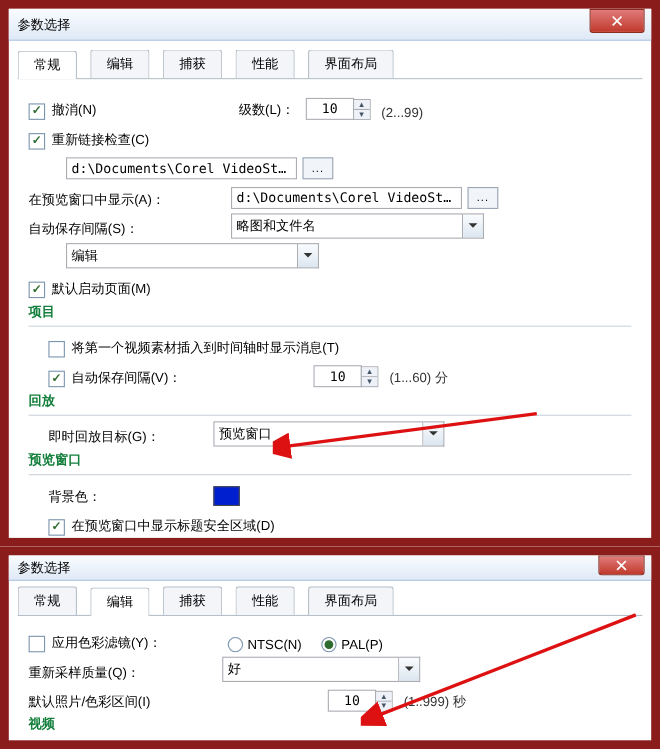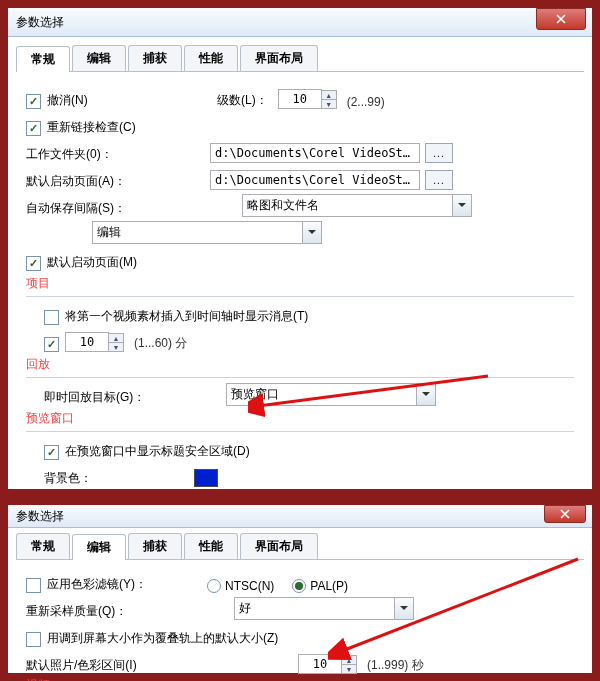--- a/index.html
+++ b/index.html
@@ -2,40 +2,40 @@
 <html><head>
 <meta charset="utf-8">
 <style>
 body { margin: 0; font-family: "Microsoft YaHei", Tahoma, sans-serif; font-size: 12px; background: #8a1c1c; width: 600px; height: 681px; position: relative; }
 .panel { background: #fff; border: 8px solid #8a1c1c; box-sizing: border-box; }
 .titlebar { height: 28px; background: linear-gradient(#f9fcfe, #dfe9f6); border-bottom: 1px solid #a6bde0; display: flex; align-items: center; padding: 0 4px 0 8px; position: relative; text-align: center; }
 .titlebar .title { font-size: 12px; color: #000; }
 .closebtn { width: 48px; height: 20px; background: linear-gradient(#e07b7b, #c1392b); border: 1px solid #8b2b20; border-radius: 0 0 3px 3px; position: absolute; right: 6px; top: 0; display: flex; align-items: center; justify-content: center; }
 .closebtn svg { width: 10px; height: 10px; }
 .tabs { display: flex; margin: 8px 8px 0 8px; border-bottom: 1px solid #b7c0c9; }
-.tab { padding: 4px 14px; border: 1px solid #b7c0c9; border-bottom: none; background: #f3f5f8; margin-right: 2px; border-radius: 3px 3px 0 0; font-weight: bold; }
+.tab { padding: 4px 14px; border: 1px solid #b7c0c9; border-bottom: none; background: #f3f5f8; margin-right: 12px; border-radius: 3px 3px 0 0; }
 .tab.active { background: #fff; position: relative; top: 1px; }
 .tabbody { padding: 10px 18px 12px 18px; }
 .row { display: flex; align-items: flex-end; min-height: 24px; margin: 3px 0; }
 .label { width: 150px; }
 .cb { width: 13px; height: 13px; border: 1px solid #7a94ad; background: #fff; display: inline-flex; align-items: center; justify-content: center; margin-right: 6px; flex-shrink: 0; }
 .cb.checked::after { content: "✓"; color: #2e6b2e; font-size: 11px; line-height: 1; font-weight: bold; }
 .radio { width: 12px; height: 12px; border: 1px solid #7a94ad; border-radius: 50%; display: inline-block; margin-right: 4px; position: relative; }
 .radio.checked::after { content: ""; position: absolute; inset: 2px; background: #2e6b2e; border-radius: 50%; }
 .textfield { border: 1px solid #abadb3; padding: 2px 4px; font-size: 12px; font-family: Consolas, monospace; background: #fff; text-overflow: ellipsis; white-space: nowrap; overflow: hidden; }
 .spin { width: 34px; text-align: center; }
 .spinbtns { display: inline-flex; flex-direction: column; border: 1px solid #abadb3; margin-left: -1px; }
 .spinbtns span { width: 14px; height: 8px; background: #eef2f8; display: flex; align-items: center; justify-content: center; font-size: 7px; line-height: 1; color: #456; }
 .spinbtns span:first-child { border-bottom: 1px solid #abadb3; }
 .browsebtn { width: 26px; height: 18px; border: 1px solid #9aa6b3; background: #f1f4f8; display: flex; align-items: center; justify-content: center; margin-left: 5px; font-size: 10px; letter-spacing: 1px; }
-.combo { display: flex; margin-left: 32px; }
+.combo { display: flex; }
 .combo .textfield { flex: 1; }
 .combo .drop { width: 18px; border: 1px solid #abadb3; border-left: none; background: linear-gradient(#fafcfe, #dce6f0); display: flex; align-items: center; justify-content: center; }
 .combo .drop::after { content: ""; border: 4px solid transparent; border-top-color: #333; margin-top: 3px; }
-.sectionhdr { color: #ef4444; margin: 4px 0; }
+.sectionhdr { color: #15803d; margin: 4px 0; font-weight: bold; }
 .indent { margin-left: 18px; }
 .swatch { width: 22px; height: 16px; background: #0020d0; border: 1px solid #4a4a4a; display: inline-block; }
 .arrow { position: absolute; pointer-events: none; }
 .divider { height: 1px; background: #ccd3dc; margin: 4px 0; }
 .range-txt { margin-left: 10px; color: #333; }
 </style>
 </head>
 <body>
 
 <div class="panel" style="position:absolute; left:0; top:0; width:600px; height:497px;">
@@ -65,27 +65,26 @@
           <span>▲</span>
           <span>▼</span>
         </span>
       <span class="range-txt">(2...99)</span>
     </div>
     <div class="row">
       <span class="cb checked"></span>
       <span>重新链接检查(C)</span>
     </div>
     <div class="row">
-      <span class="label">工作文件夹(0)：</span>
       <span style="width:34px"></span>
       <span class="textfield" style="width:200px">d:\Documents\Corel VideoStu…</span>
       <span class="browsebtn">...</span>
     </div>
     <div class="row">
-      <span class="label">默认启动页面(A)：</span>
+      <span class="label">在预览窗口中显示(A)：</span>
       <span style="width:34px"></span>
       <span class="textfield" style="width:200px">d:\Documents\Corel VideoStu…</span>
       <span class="browsebtn">...</span>
     </div>
     <div class="row">
       <span class="label">自动保存间隔(S)：</span>
       <span style="width:34px"></span>
       <div class="combo" style="width:230px">
         <span class="textfield">略图和文件名</span>
         <span class="drop"></span>
@@ -104,20 +103,21 @@
     </div>
 
     <div class="sectionhdr">项目</div>
     <div class="divider"></div>
     <div class="row indent">
       <span class="cb"></span>
       <span>将第一个视频素材插入到时间轴时显示消息(T)</span>
     </div>
     <div class="row indent">
       <span class="cb checked"></span>
+      <span style="width:220px">自动保存间隔(V)：</span>
       <span class="textfield spin">10</span>
       <span class="spinbtns">
           <span>▲</span>
           <span>▼</span>
         </span>
       <span class="range-txt">(1...60) 分</span>
     </div>
 
     <div class="sectionhdr">回放</div>
     <div class="divider"></div>
@@ -125,26 +125,26 @@
       <span style="width:150px">即时回放目标(G)：</span>
       <div class="combo" style="width:210px">
         <span class="textfield">预览窗口</span>
         <span class="drop"></span>
       </div>
     </div>
 
     <div class="sectionhdr">预览窗口</div>
     <div class="divider"></div>
     <div class="row indent">
-      <span class="cb checked"></span>
-      <span>在预览窗口中显示标题安全区域(D)</span>
-    </div>
-    <div class="row indent">
       <span style="width:150px">背景色：</span>
       <span class="swatch" title="#0020d0"></span>
+    </div>
+    <div class="row indent">
+      <span class="cb checked"></span>
+      <span>在预览窗口中显示标题安全区域(D)</span>
     </div>
     <div class="row indent">
       <span class="cb"></span>
       <span>在预览窗口中显示 DV 时间码(I)</span>
     </div>
     <div class="row indent">
       <span class="cb checked"></span>
       <span>在预览窗口中显示轨道提示(R)</span>
     </div>
   </div>
@@ -185,24 +185,20 @@
       <span>PAL(P)</span>
     </div>
     <div class="row">
       <span style="width:176px">重新采样质量(Q)：</span>
       <div class="combo" style="width:180px">
         <span class="textfield">好</span>
         <span class="drop"></span>
       </div>
     </div>
     <div class="row">
-      <span class="cb"></span>
-      <span>用调到屏幕大小作为覆叠轨上的默认大小(Z)</span>
-    </div>
-    <div class="row">
       <span style="width:272px">默认照片/色彩区间(I)</span>
       <span class="textfield spin">10</span>
       <span class="spinbtns">
           <span>▲</span>
           <span>▼</span>
         </span>
       <span class="range-txt">(1..999) 秒</span>
     </div>
     <div class="sectionhdr" style="margin:2px 0">视频</div>
   </div>

